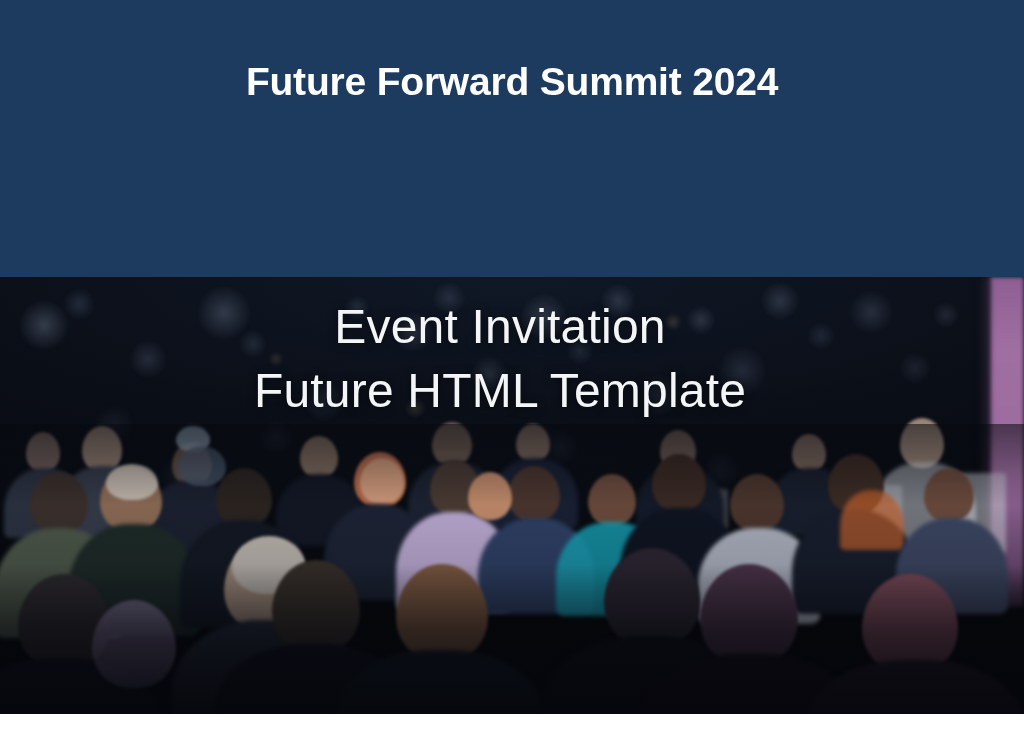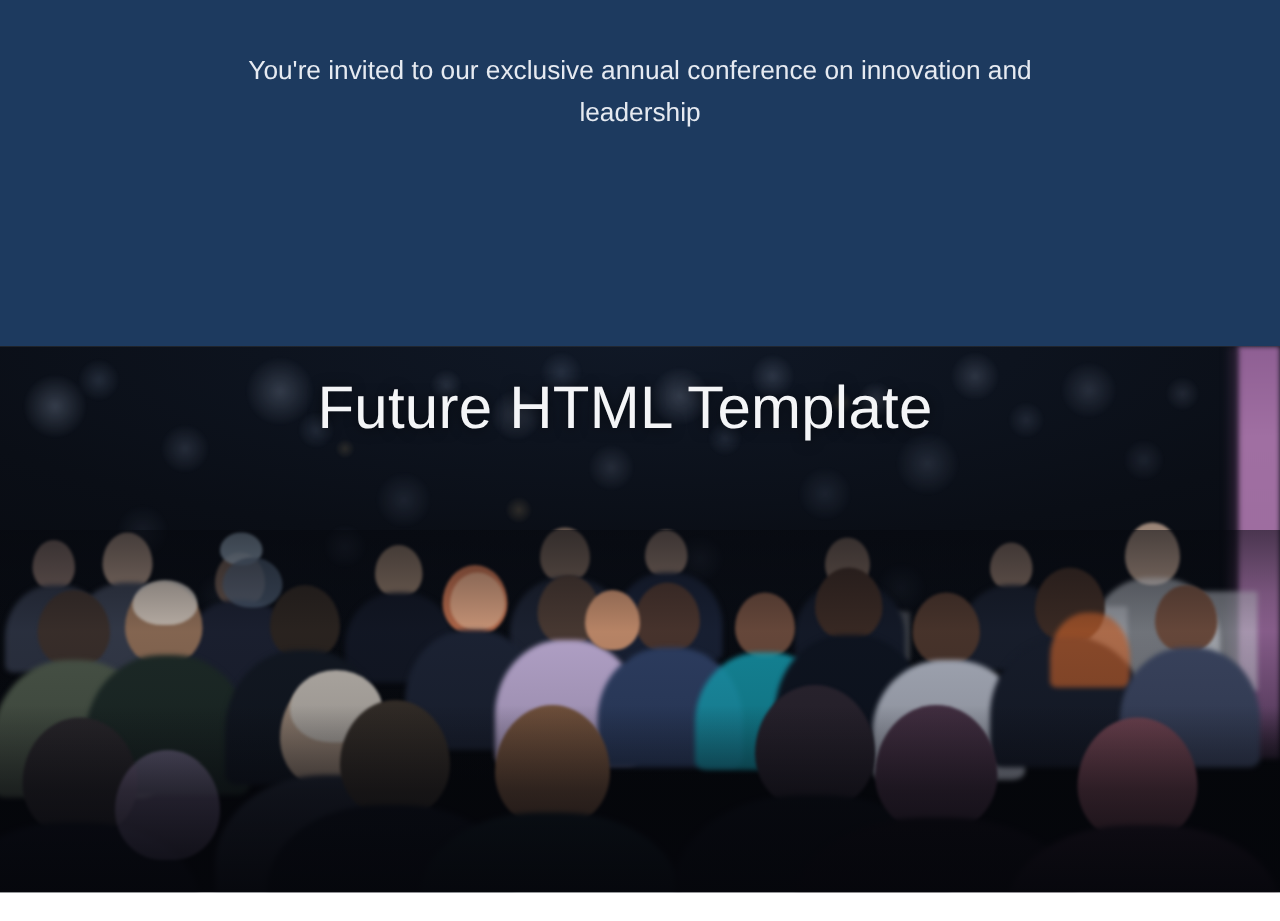--- a/index.html
+++ b/index.html
@@ -96,21 +96,21 @@
   .bottom-bar{
     position:absolute;left:0;top:714px;width:1024px;height:23px;background:#ffffff;
   }
 </style>
 </head>
 <body>
 
 <div class="email-canvas">
 
   <header class="header-band">
-    <p class="header-subtitle">You're invited to our exclusive annual conference on innovation and leadership</p>
+    <h1 class="header-title">Future Forward Summit 2024</h1>
   </header>
 
   <section class="hero-photo">
 
     <div class="hall-base"></div>
 
     <div class="bokeh">
       <i style="left:18px;top:22px;width:52px;height:52px;background:radial-gradient(circle,rgba(150,165,190,.30),rgba(150,165,190,0) 70%);"></i>
       <i style="left:62px;top:10px;width:34px;height:34px;background:radial-gradient(circle,rgba(120,140,170,.22),rgba(120,140,170,0) 70%);"></i>
       <i style="left:128px;top:62px;width:40px;height:40px;background:radial-gradient(circle,rgba(140,155,185,.20),rgba(140,155,185,0) 70%);"></i>
@@ -144,20 +144,21 @@
     </div>
 
     <div class="wall-strip"></div>
     <div class="wall-edge"></div>
 
     <div class="panel" style="left:960px;top:196px;width:46px;height:80px;"></div>
     <div class="panel" style="left:862px;top:208px;width:40px;height:52px;opacity:.35;"></div>
     <div class="panel" style="left:700px;top:212px;width:28px;height:40px;opacity:.28;"></div>
 
     <div class="overlay-text">
+      <span class="overlay-line">Event Invitation</span>
       <span class="overlay-line">Future HTML Template</span>
     </div>
 
     <div class="crowd">
 
       <div class="head" style="left:26px;top:8px;width:34px;height:40px;background:#6d5c57;"></div>
       <div class="body" style="left:4px;top:44px;width:82px;height:70px;background:#2b3140;"></div>
 
       <div class="head" style="left:82px;top:2px;width:40px;height:46px;background:#8e7a6e;"></div>
       <div class="body" style="left:56px;top:42px;width:96px;height:80px;background:#343a49;"></div>

